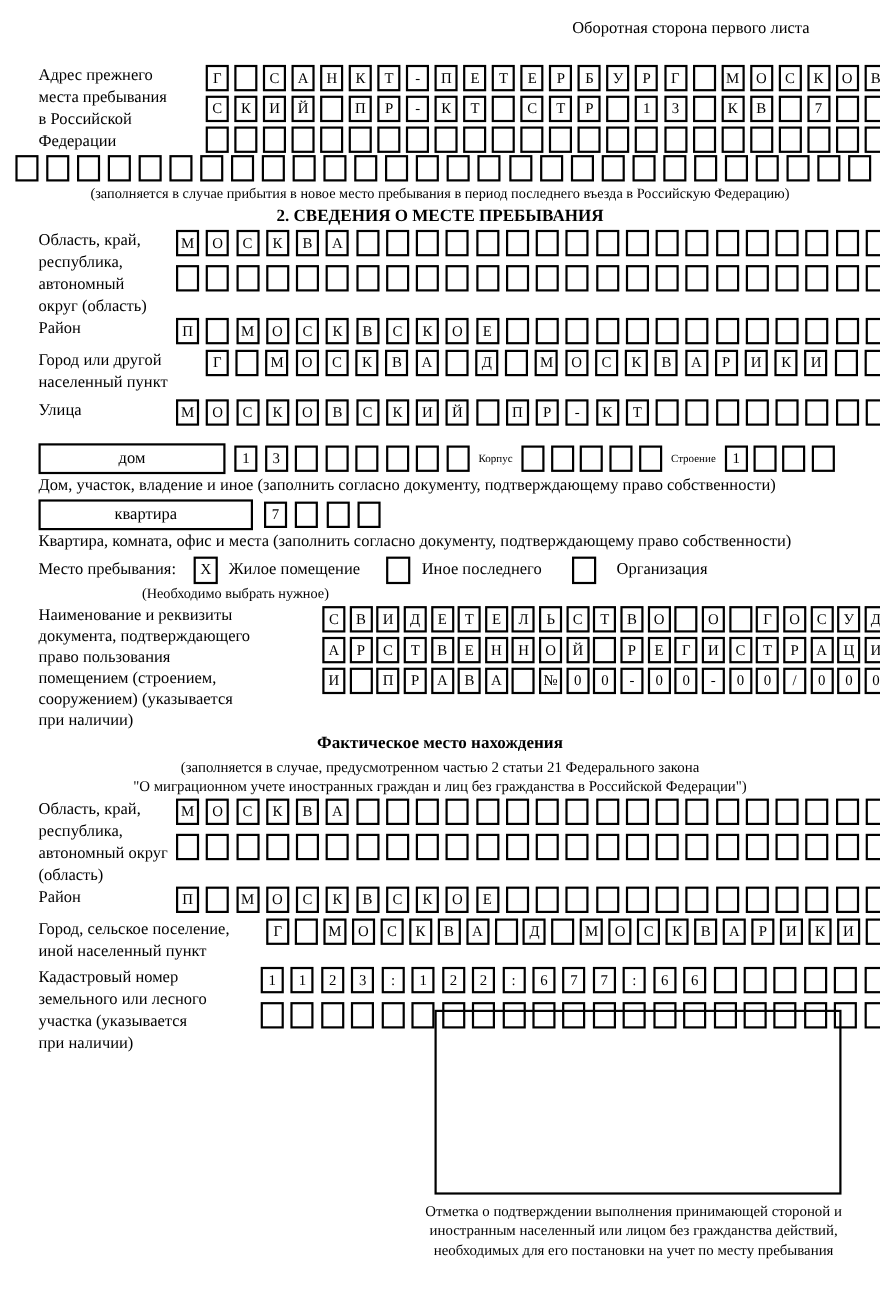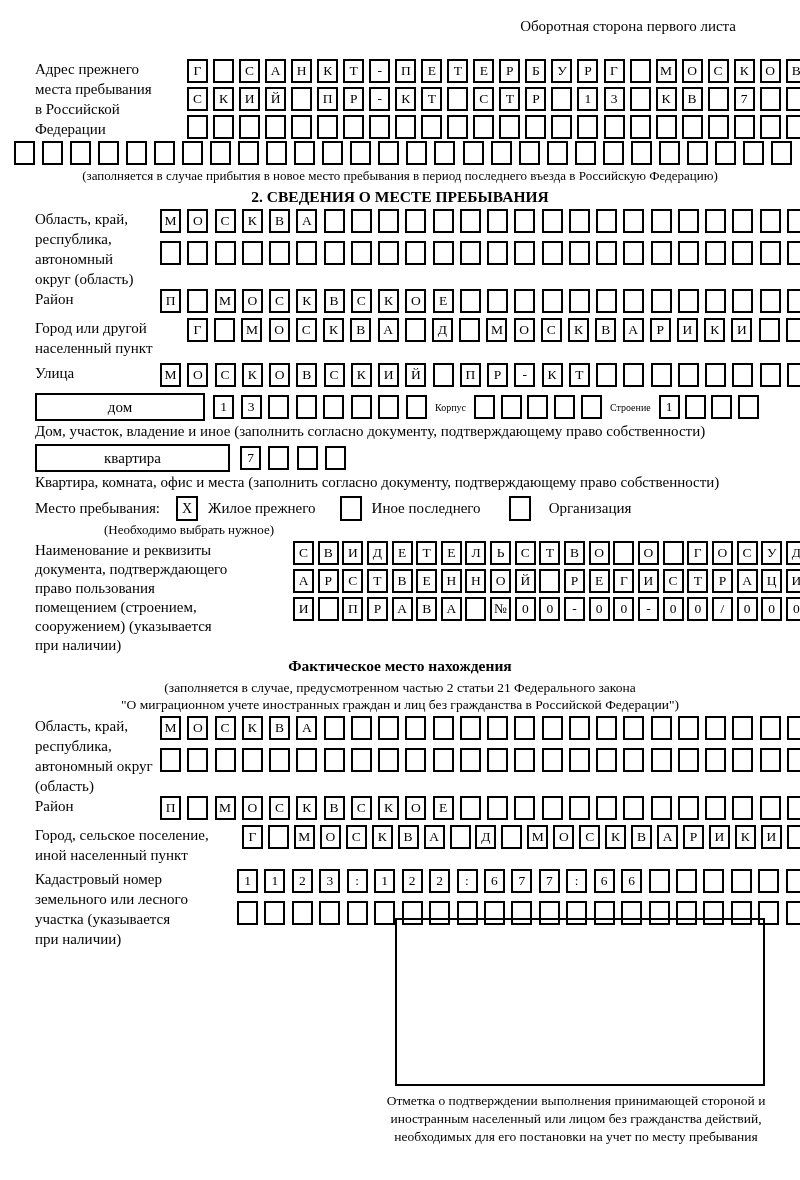--- a/index.html
+++ b/index.html
@@ -24,21 +24,21 @@
     font-size:13.5px; line-height:1; flex:none; background:#fff;
   }
   .w-prev{width:620px;} .w-full{width:778px; margin-left:2px; margin-top:2px;}
   .w-std{width:648px;} .w-city1{width:620px;} .w-doc{width:514px;}
   .w-city2{width:566px;} .w-kad{width:570px;}
   .w-house{width:214px;} .w-korp{width:128px;} .w-str{width:100px;} .w-kv{width:106px;}
   .caption{font-size:13px; text-align:center; margin-top:3px;}
   .cap-left{font-size:15px; text-align:left; margin-left:23px; margin-top:2px;}
   .sec-title{font-size:15.5px; font-weight:bold; text-align:center; margin-top:4px;}
   .mt2{margin-top:2px;} .mt3{margin-top:3px;} .mt4{margin-top:4px;} .mt5{margin-top:5px;}
-  .mt6{margin-top:6px;} .mt24{margin-top:24px;}
+  .mt6{margin-top:16px;} .mt24{margin-top:24px;}
   .type-box{
     box-sizing:border-box; border:2px solid #000; height:28px;
     display:flex; align-items:center; justify-content:center; font-size:15px; flex:none;
   }
   .house-line{display:flex; align-items:center; margin-left:23px;}
   .inline-lbl{font-size:10px; margin:0 8px; flex:none;}
   .cbx{
     box-sizing:border-box; width:22px; height:25px; border:2px solid #000;
     display:flex; align-items:center; justify-content:center; font-size:14px; flex:none;
   }
@@ -371,27 +371,27 @@
         <span class="cell"></span>
         <span class="cell"></span>
         <span class="cell"></span>
       </div>
   </div>
   <div class="cap-left">Квартира, комната, офис и места (заполнить согласно документу, подтверждающему право собственности)</div>
 
   <div class="stay-line mt5">
     <div class="stay-lbl">Место пребывания:</div>
     <div class="cbx cbx-ml">X</div>
-    <div class="opt-lbl">Жилое прежнего</div>
+    <div class="opt-lbl">Жилое помещение</div>
     <div class="cbx" style="margin-left:24px;"></div>
     <div class="opt-lbl">Иное последнего</div>
     <div class="cbx" style="margin-left:28px;"></div>
     <div class="opt-lbl" style="margin-left:18px;">Организация</div>
   </div>
-  <div class="caption" style="text-align:left; margin-left:92px; margin-top:1px;">(Необходимо выбрать нужное)</div>
+  <div class="caption" style="text-align:left; margin-left:117px; margin-top:1px;">(Необходимо выбрать нужное)</div>
 
   <div class="frow mt3">
     <div class="lbl lbl-doc">Наименование и реквизиты
 документа, подтверждающего
 право пользования
 помещением (строением,
 сооружением) (указывается
 при наличии)</div>
     <div class="rows-col">
       <div class="cells w-doc">

